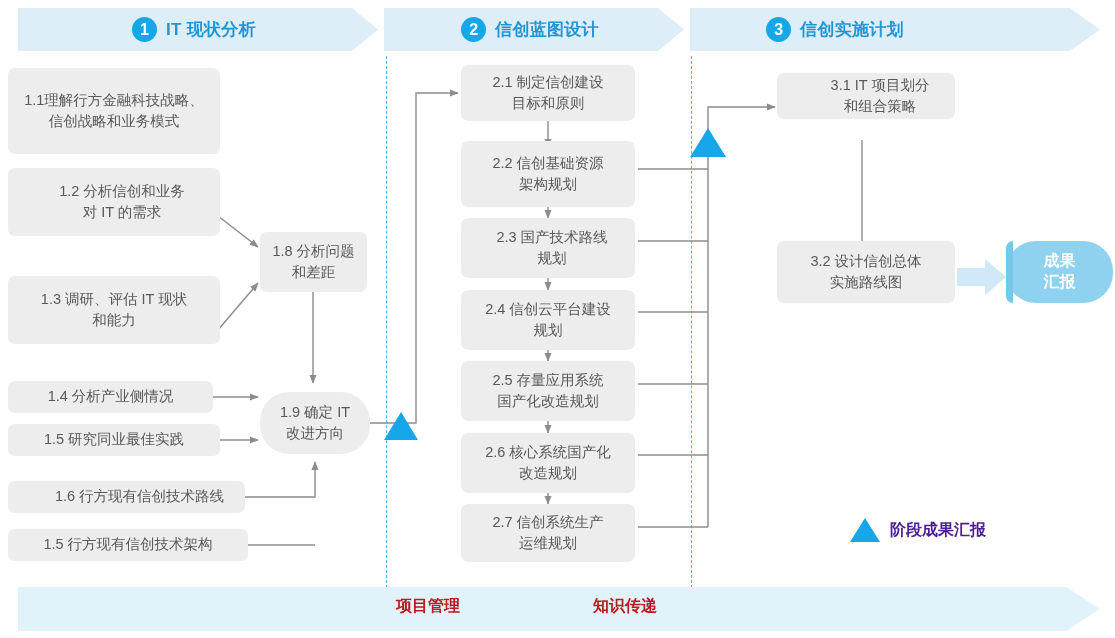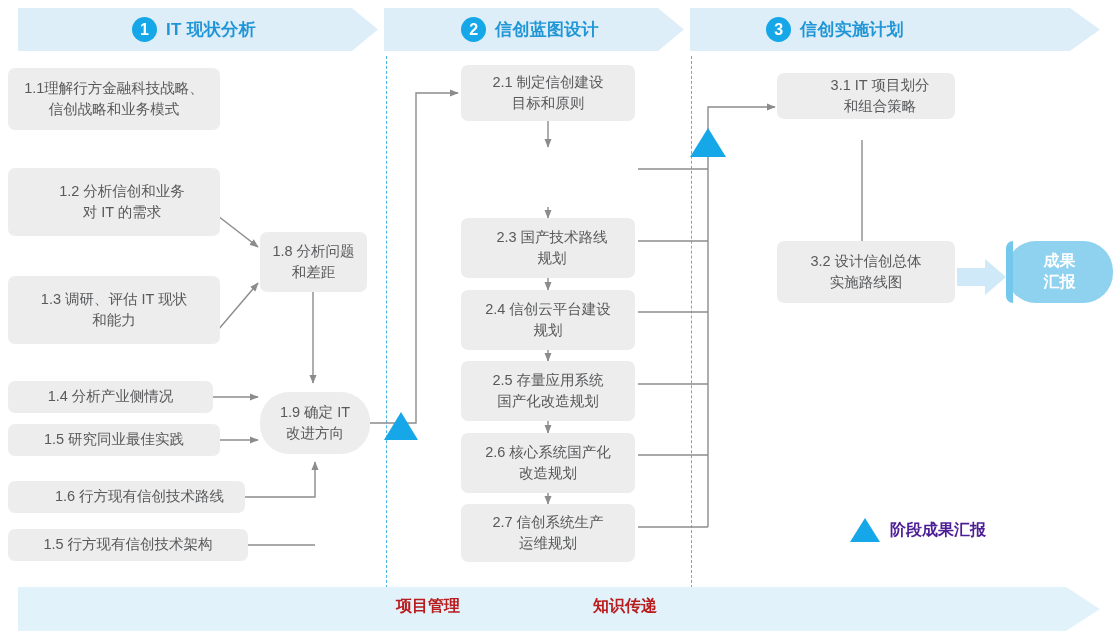--- a/index.html
+++ b/index.html
@@ -172,37 +172,39 @@
 
       <path d="M862,140 L862,252" marker-end="url(#ar)"></path>
     </g>
 
     <path d="M957,268 L985,268 L985,259 L1006,277 L985,295 L985,286 L957,286 z" fill="#cfe9f9"></path>
 
     <polygon points="401,412 418,440 384,440" fill="#15a7e8"></polygon>
     <polygon points="708,128 726,157 690,157" fill="#15a7e8"></polygon>
   </svg>
 
-  <div class="box" style="left:8px;top:68px;width:212px;height:62px;text-align:center;">1.1理解行方金融科技战略、
+  <div class="box" style="left:8px;top:68px;width:212px;height:86px;text-align:center;">1.1理解行方金融科技战略、
 信创战略和业务模式</div>
   <div class="box" style="left:8px;top:168px;width:212px;height:68px;padding-left:24px;">1.2 分析信创和业务
 对 IT 的需求</div>
   <div class="box" style="left:8px;top:276px;width:212px;height:68px;">1.3 调研、评估 IT 现状
 和能力</div>
   <div class="box" style="left:8px;top:381px;width:205px;height:32px;">1.4 分析产业侧情况</div>
   <div class="box" style="left:8px;top:424px;width:212px;height:32px;">1.5 研究同业最佳实践</div>
   <div class="box" style="left:8px;top:481px;width:237px;height:32px;padding-left:34px;">1.6 行方现有信创技术路线</div>
   <div class="box" style="left:8px;top:529px;width:240px;height:32px;">1.5 行方现有信创技术架构</div>
   <div class="box" style="left:260px;top:232px;width:107px;height:60px;">1.8 分析问题
 和差距</div>
   <div class="box" style="left:260px;top:392px;width:110px;height:62px;border-radius:29px;">1.9 确定 IT
 改进方向</div>
 
   <div class="box" style="left:461px;top:65px;width:174px;height:56px;">2.1 制定信创建设
 目标和原则</div>
+  <div class="box" style="left:461px;top:141px;width:174px;height:66px;">2.2 信创基础资源
+架构规划</div>
   <div class="box" style="left:461px;top:218px;width:174px;height:60px;padding-left:16px;">2.3 国产技术路线
 规划</div>
   <div class="box" style="left:461px;top:290px;width:174px;height:60px;">2.4 信创云平台建设
 规划</div>
   <div class="box" style="left:461px;top:361px;width:174px;height:60px;">2.5 存量应用系统
 国产化改造规划</div>
   <div class="box" style="left:461px;top:433px;width:174px;height:60px;">2.6 核心系统国产化
 改造规划</div>
   <div class="box" style="left:461px;top:504px;width:174px;height:58px;">2.7 信创系统生产
 运维规划</div>

